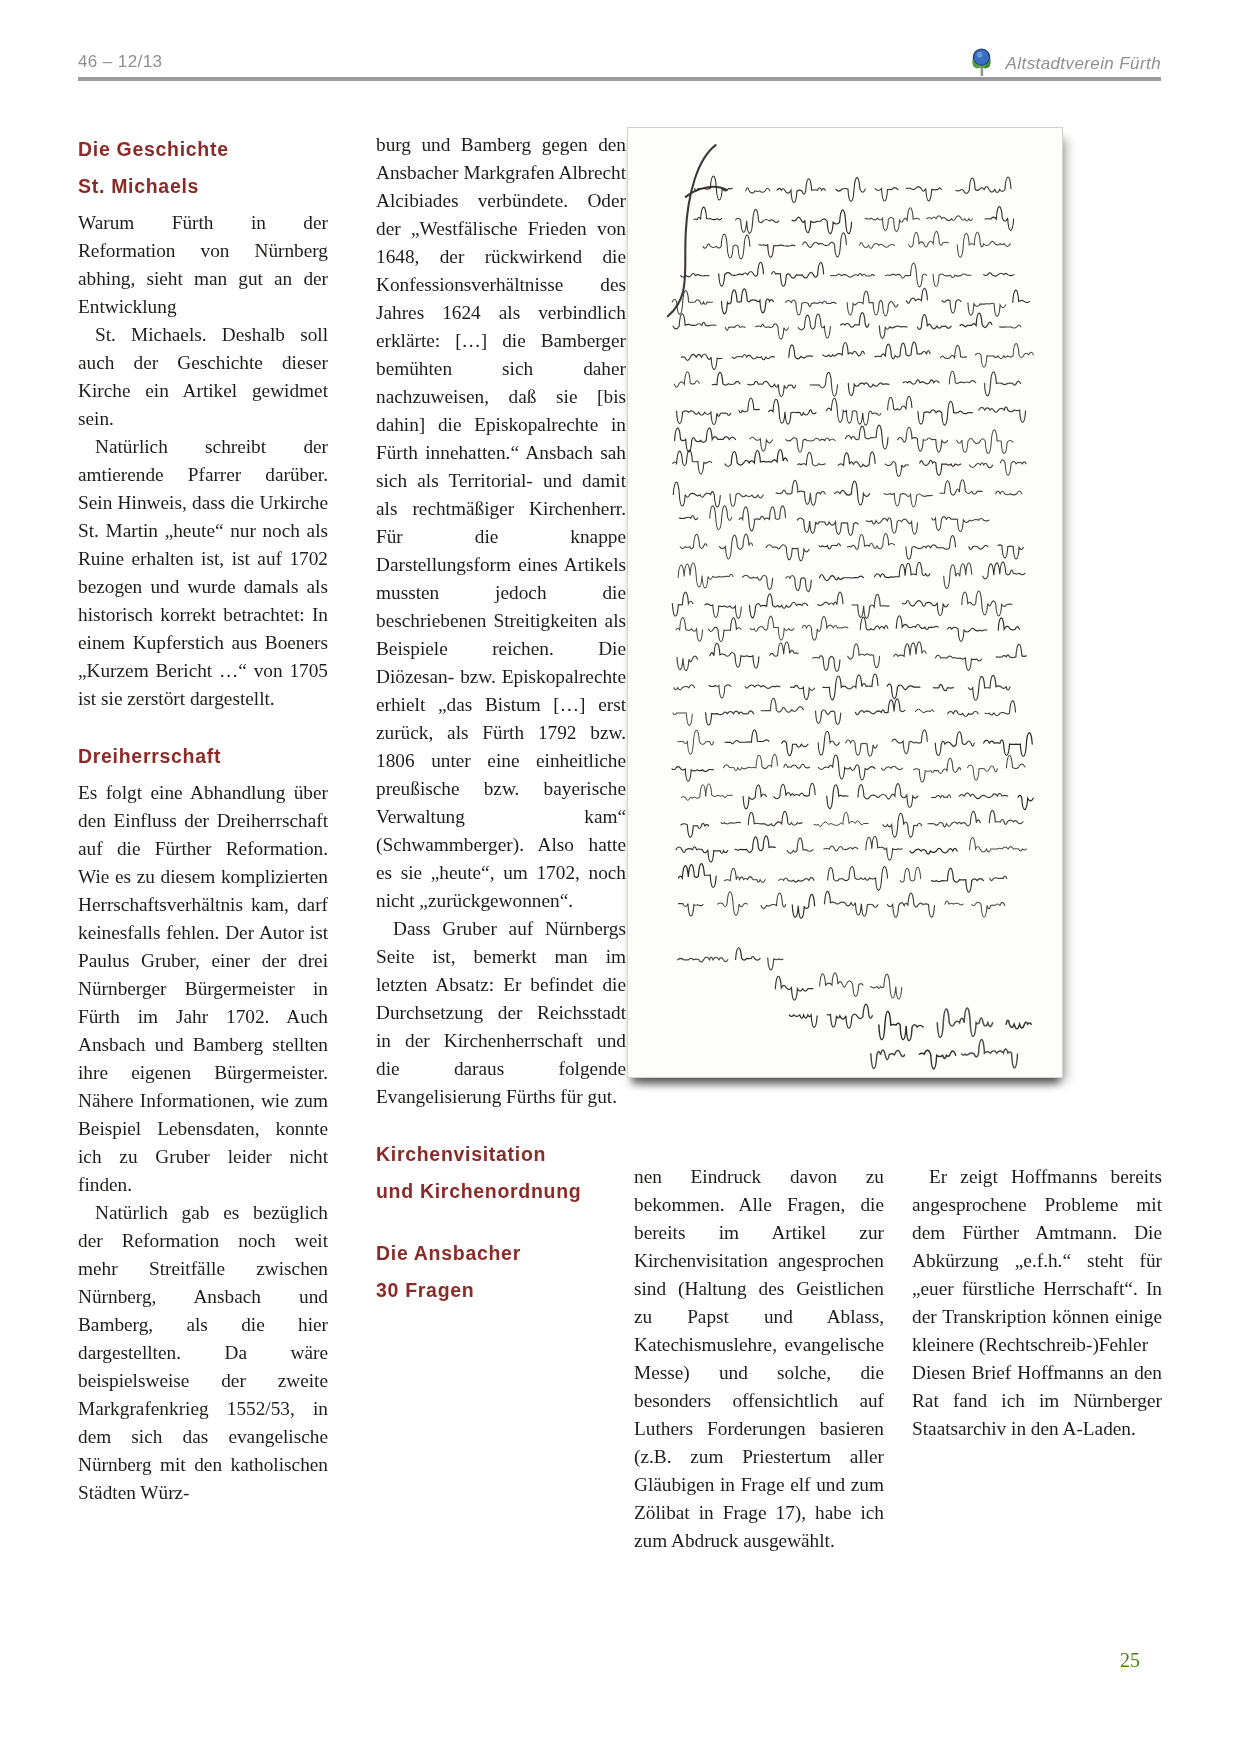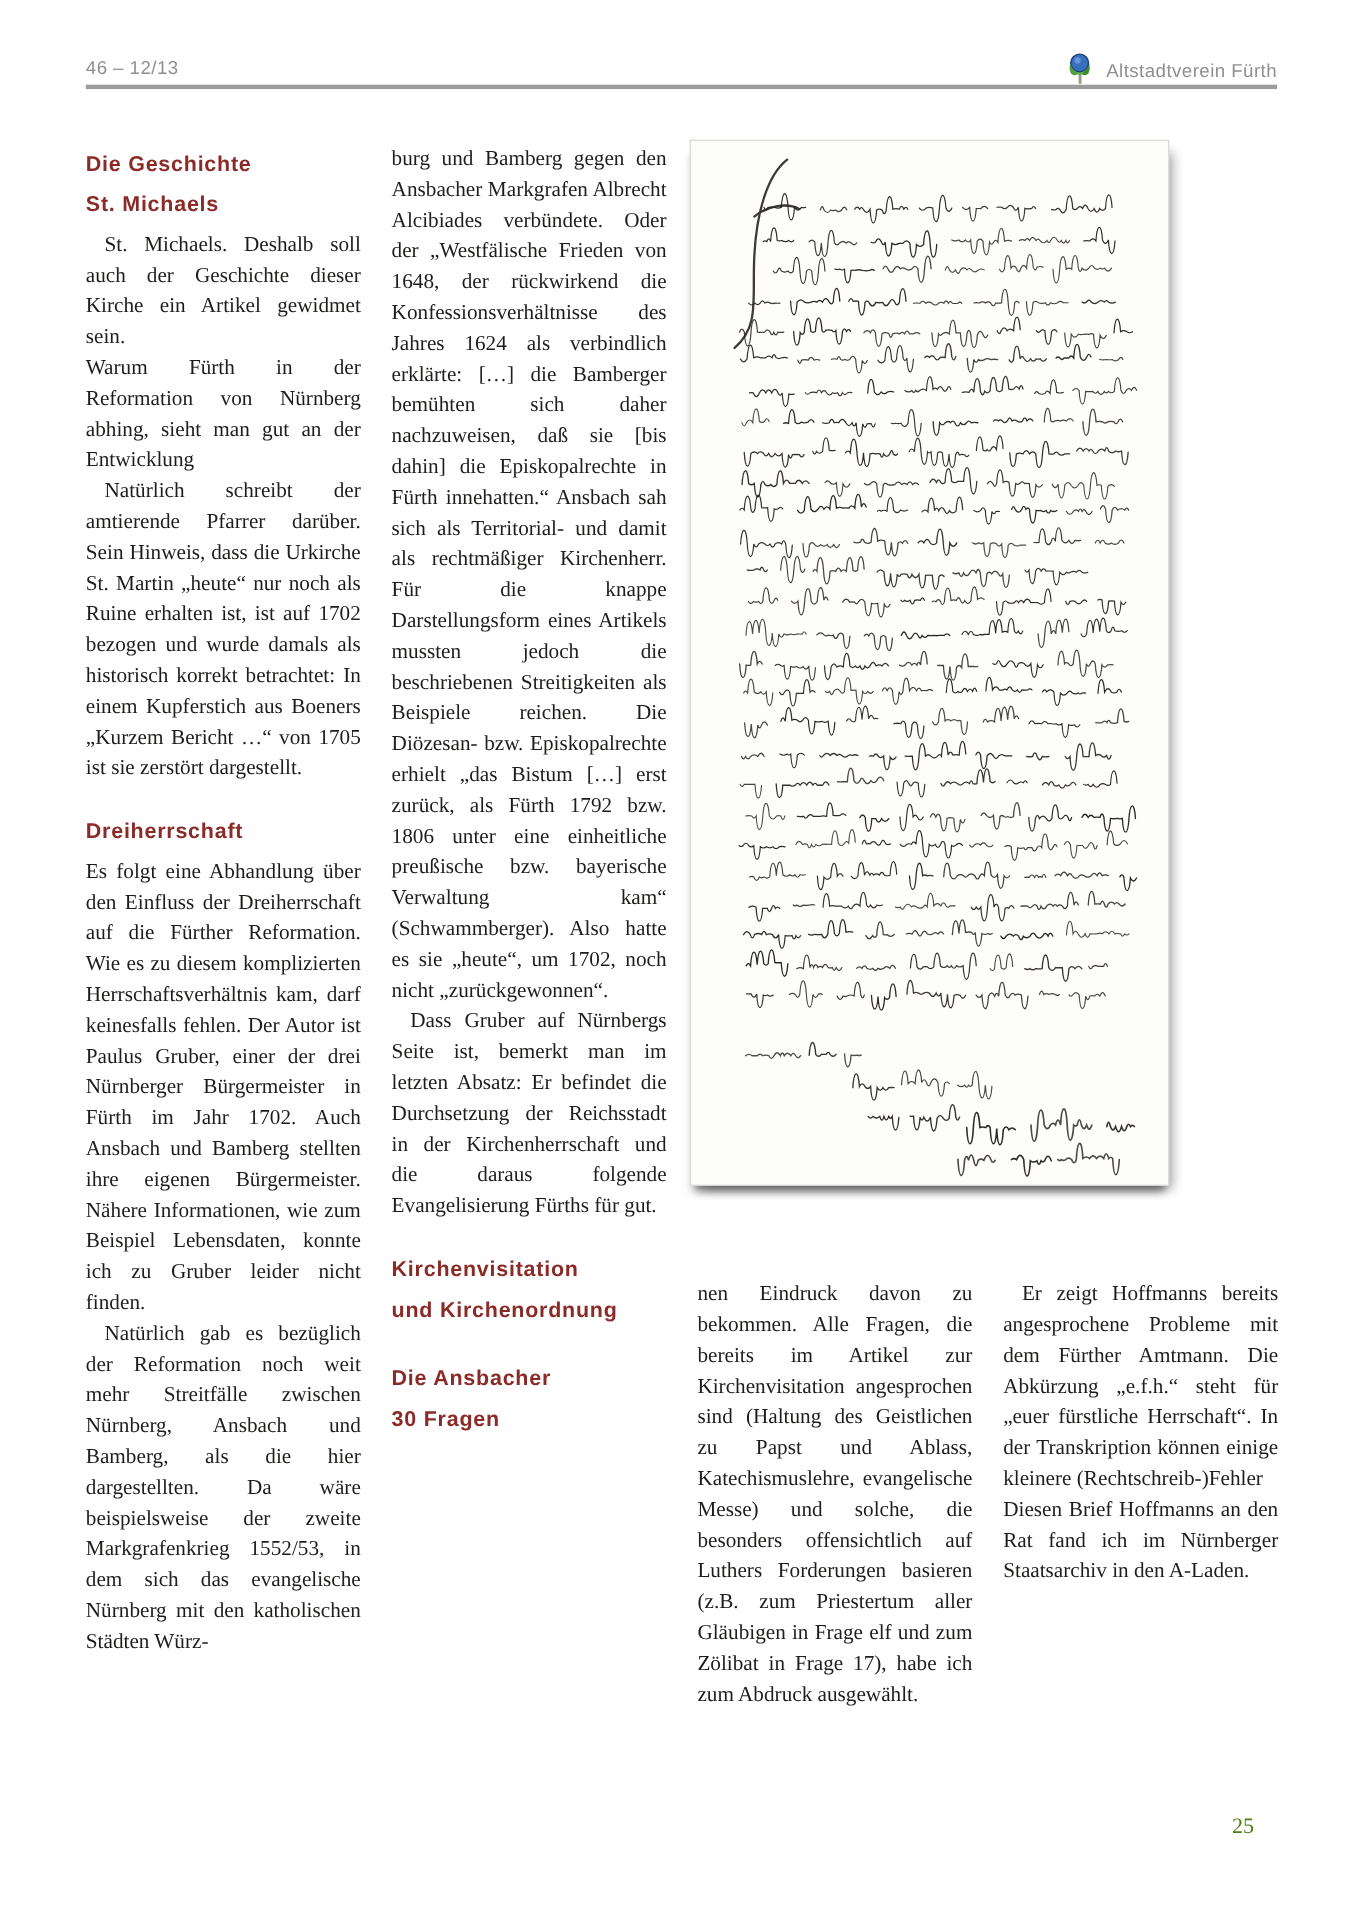--- a/index.html
+++ b/index.html
@@ -14,37 +14,37 @@
     color: #1d1d1b;
   }
   
   .issue {
     position: absolute; left: 78px; top: 52px;
     font-family: "Liberation Sans", sans-serif;
     font-size: 17px; color: #8f8f8f; letter-spacing: 0.4px;
   }
   .brand {
     position: absolute; right: 78px; top: 46px;
-    display: flex; align-items: center; gap: 13px;
+    display: flex; align-items: center; gap: 13px; font-style: italic;
   }
   .brand-label {
     font-family: "Liberation Sans", sans-serif;
     font-size: 17px; color: #8f8f8f; letter-spacing: 0.4px;
   }
   .header-rule {
     position: absolute; left: 78px; top: 77px;
     width: 1083px; height: 4px; background: #9c9c9c;
   }
   
   .col {
     position: absolute; width: 250px; top: 131px;
     font-size: 19.3px; line-height: 28px; text-align: justify;
   }
   .col1 { left: 78px; }
-  .col2 { left: 356px; }
+  .col2 { left: 376px; }
   .col3 { left: 634px; top: 1163px; }
   .col4 { left: 912px; top: 1163px; }
   .para { margin: 0; }
   .para.indent { text-indent: 17px; }
   .col-heading {
     font-family: "Liberation Sans", sans-serif;
     font-weight: bold; font-size: 19.5px; line-height: 37px;
     color: #8b2b28; letter-spacing: 0.7px;
     white-space: pre-line;
     margin: 25px 0 4px 0;
@@ -84,22 +84,22 @@
         <path d="M7,19 Q12,24.5 17,19 Q15,23.5 12,23.5 Q9,23.5 7,19 Z" fill="#5cab45"></path>
       </svg>
     </span>
     <span class="brand-label">Altstadtverein Fürth</span>
   </div>
   <div class="header-rule"></div>
 
   <div class="col col1">
     <div class="col-heading first">Die Geschichte
 St. Michaels</div>
+    <p class="para">Warum Fürth in der Reformation von Nürnberg abhing, sieht man gut an der Entwicklung</p>
     <p class="para indent">St. Michaels. Deshalb soll auch der Geschichte dieser Kirche ein Artikel gewidmet sein.</p>
-    <p class="para">Warum Fürth in der Reformation von Nürnberg abhing, sieht man gut an der Entwicklung</p>
     <p class="para indent">Natürlich schreibt der amtierende Pfarrer darüber. Sein Hinweis, dass die Urkirche St. Martin „heute“ nur noch als Ruine erhalten ist, ist auf 1702 bezogen und wurde damals als historisch korrekt betrachtet: In einem Kupferstich aus Boeners „Kurzem Bericht …“ von 1705 ist sie zerstört dargestellt.</p>
     <div class="col-heading">Dreiherrschaft</div>
     <p class="para">Es folgt eine Abhandlung über den Einfluss der Dreiherrschaft auf die Fürther Reformation. Wie es zu diesem komplizierten Herrschaftsverhältnis kam, darf keinesfalls fehlen. Der Autor ist Paulus Gruber, einer der drei Nürnberger Bürgermeister in Fürth im Jahr 1702. Auch Ansbach und Bamberg stellten ihre eigenen Bürgermeister. Nähere Informationen, wie zum Beispiel Lebensdaten, konnte ich zu Gruber leider nicht finden.</p>
     <p class="para indent">Natürlich gab es bezüglich der Reformation noch weit mehr Streitfälle zwischen Nürnberg, Ansbach und Bamberg, als die hier dargestellten. Da wäre beispielsweise der zweite Markgrafenkrieg 1552/53, in dem sich das evangelische Nürnberg mit den katholischen Städten Würz-</p>
   </div>
 
   <div class="col col2">
     <p class="para">burg und Bamberg gegen den Ansbacher Markgrafen Albrecht Alcibiades verbündete. Oder der „Westfälische Frieden von 1648, der rückwirkend die Konfessionsverhältnisse des Jahres 1624 als verbindlich erklärte: […] die Bamberger bemühten sich daher nachzuweisen, daß sie [bis dahin] die Episkopalrechte in Fürth innehatten.“ Ansbach sah sich als Territorial- und damit als rechtmäßiger Kirchenherr. Für die knappe Darstellungsform eines Artikels mussten jedoch die beschriebenen Streitigkeiten als Beispiele reichen. Die Diözesan- bzw. Episkopalrechte erhielt „das Bistum […] erst zurück, als Fürth 1792 bzw. 1806 unter eine einheitliche preußische bzw. bayerische Verwaltung kam“ (Schwammberger). Also hatte es sie „heute“, um 1702, noch nicht „zurückgewonnen“.</p>
     <p class="para indent">Dass Gruber auf Nürnbergs Seite ist, bemerkt man im letzten Absatz: Er befindet die Durchsetzung der Reichsstadt in der Kirchenherrschaft und die daraus folgende Evangelisierung Fürths für gut.</p>
     <div class="col-heading">Kirchenvisitation

